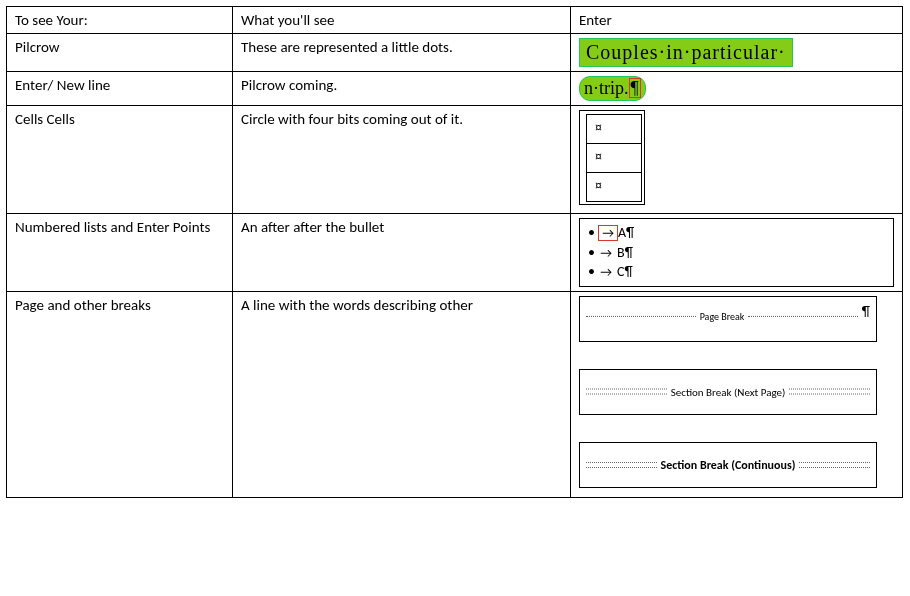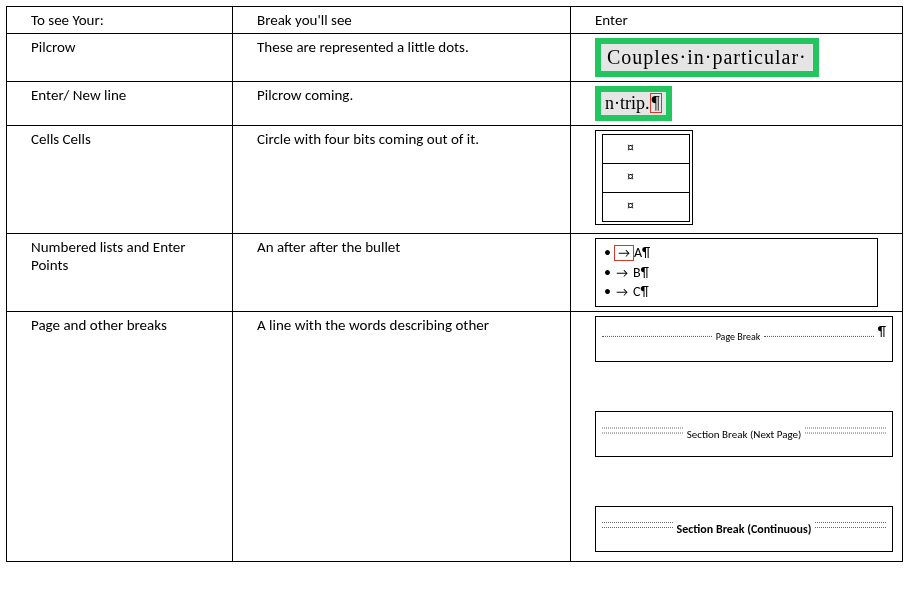--- a/index.html
+++ b/index.html
@@ -10,51 +10,52 @@
     color: #000;
     background: #fff;
   }
   table.main {
     border-collapse: collapse;
     width: 896px;
     table-layout: fixed;
   }
   table.main td, table.main th {
     border: 1px solid #000;
-    padding: 4px 24px;
+    padding: 4px 8px;
     vertical-align: top;
     text-align: left;
     font-weight: normal;
   }
   col.c1 { width: 226px; }
   col.c2 { width: 338px; }
   col.c3 { width: 332px; }
   td.vmid { vertical-align: middle; margin-left: 40px; }
 
   
   .img-box {
-    border: 6px solid #22c55e;
+    border: 1px solid #22c55e;
     display: inline-block;
-    background: #e5e5e5;
+    background: #84cc16;
     vertical-align: top;
   }
 
   
   .spaces-sample {
     font-family: "Times New Roman", Georgia, serif;
     font-size: 20px;
     letter-spacing: 1px;
     padding: 2px 6px;
   }
 
   
   .enter-sample {
     font-family: "Times New Roman", Georgia, serif;
     font-size: 18px;
     padding: 1px 4px;
+    border-radius: 11px;
   }
   .red-box {
     border: 1.5px solid #d43a2a;
     padding: 0 1px;
     display: inline-block;
     line-height: 1;
   }
 
   
   .mini-outer {
@@ -87,21 +88,21 @@
   .bullet-box .row { white-space: nowrap; }
   .bullet-box .dot { font-size: 14px; }
   .bullet-box .arrow { font-size: 13px; margin: 0 2px; }
 
   
   .breaks-cell { padding-top: 16px; padding-bottom: 20px; }
   .break-box {
     border: 1px solid #000;
     width: 296px;
     height: 44px;
-    margin-bottom: 49px;
+    margin-bottom: 27px;
     position: relative;
     font-family: Calibri, Arial, sans-serif;
   }
   .break-box:last-child { margin-bottom: 5px; }
 
   .pb-line {
     position: absolute;
     top: 50%;
     left: 6px; right: 18px;
     display: flex;
@@ -123,20 +124,21 @@
     right: 6px;
     top: 6px;
     font-size: 14px;
   }
 
   .sb-line {
     position: absolute;
     top: 50%;
     left: 6px; right: 6px;
     display: flex;
+    align-items: center;
     transform: translateY(-50%);
   }
   .sb-rail {
     flex: 1;
     height: 4px;
     border-top: 1px dotted #666;
     border-bottom: 1px dotted #666;
   }
   .sb-label {
     font-size: 11px;
@@ -151,21 +153,21 @@
 <table class="main">
   <colgroup>
       <col class="c1">
       <col class="c2">
       <col class="c3">
     </colgroup>
 
   <tbody>
       <tr>
     <th>To see Your:</th>
-    <th>Break you'll see</th>
+    <th>What you'll see</th>
     <th>Enter</th>
   </tr>
 
   <tr>
     <td>Pilcrow</td>
     <td>These are represented a little dots.</td>
     <td>
       <span class="img-box spaces-sample">Couples·in·particular·</span>
     </td>
   </tr>

